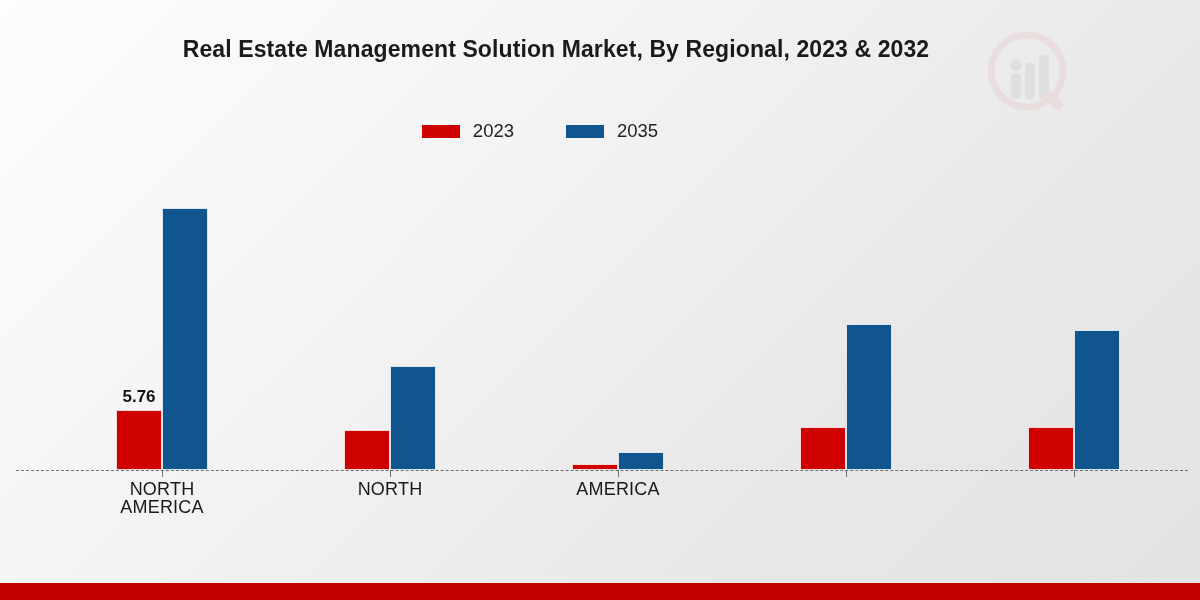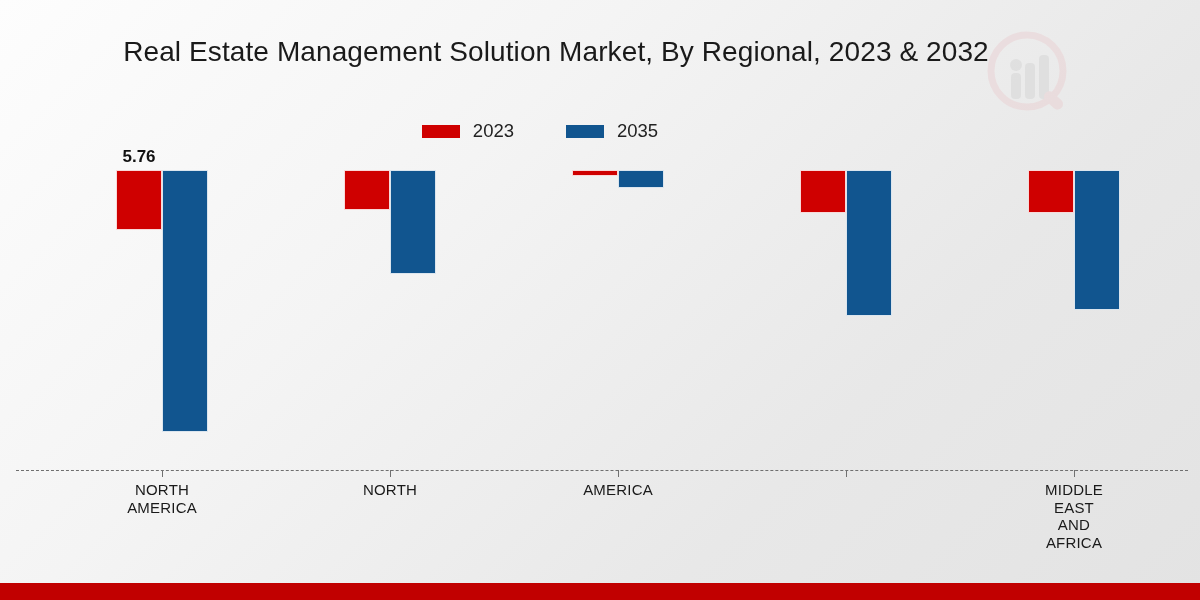--- a/index.html
+++ b/index.html
@@ -34,22 +34,22 @@
     pointer-events: none;
   }
 
   
   .chart-title {
     position: absolute;
     left: 0;
     top: 36px;
     width: 1112px;
     text-align: center;
-    font-size: 28px;
-    font-weight: 400;
+    font-size: 23px;
+    font-weight: 700;
     color: #1a1a1a;
     letter-spacing: 0.1px;
     white-space: nowrap;
   }
 
   
   .legend {
     position: absolute;
     top: 120px;
     left: 0;
@@ -97,21 +97,21 @@
     position: relative;
     flex: 1 1 0;
     height: 300px;
   }
   .bars {
     position: absolute;
     bottom: 0;
     left: 50%;
     transform: translateX(-50%);
     display: flex;
-    align-items: flex-start;
+    align-items: flex-end;
     height: 300px;
   }
   .bar {
     width: 46px;
     box-sizing: border-box;
     border: 1px solid rgba(255,255,255,0.85);
   }
   .bar.red { background: #cf0000; }
   .bar.blue { background: #11558f; }
 
@@ -149,21 +149,21 @@
   .tick {
     position: absolute;
     top: 0;
     left: 50%;
     width: 0;
     height: 7px;
     border-left: 1.3px solid #707070;
   }
   .cat-label {
     margin-top: 11px;
-    font-size: 15px;
+    font-size: 18px;
     line-height: 17.5px;
     color: #1a1a1a;
     letter-spacing: 0.2px;
   }
 
   
   .bottom-stripe {
     position: absolute;
     left: 0;
     bottom: 0;
@@ -275,24 +275,18 @@
         <div class="tick"></div>
         <div class="cat-label">
           <div>AMERICA</div>
         </div>
       </div>
       <div class="cat">
         <div class="tick"></div>
       </div>
       <div class="cat">
         <div class="tick"></div>
-        <div class="cat-label">
-          <div>MIDDLE</div>
-          <div>EAST</div>
-          <div>AND</div>
-          <div>AFRICA</div>
-        </div>
       </div>
     </div>
 
   <div class="bottom-stripe"></div>
 
 </div>
 
 </body></html>

